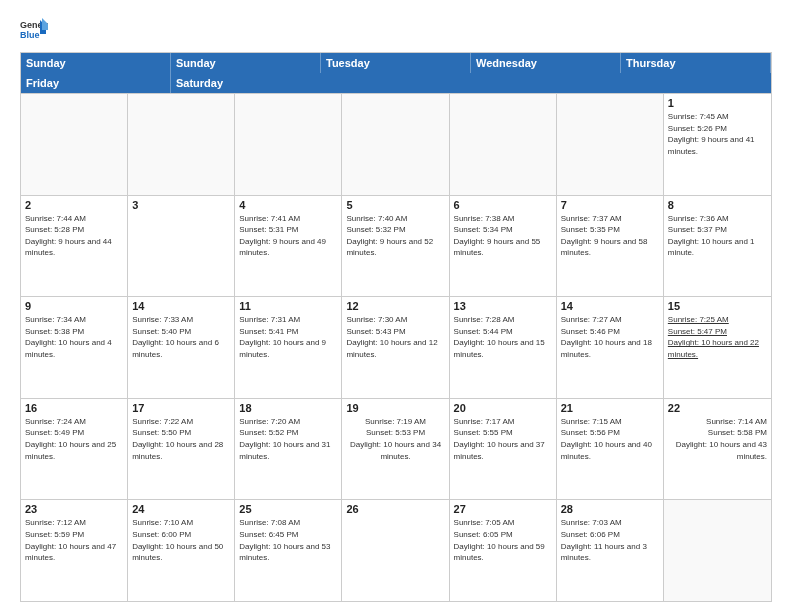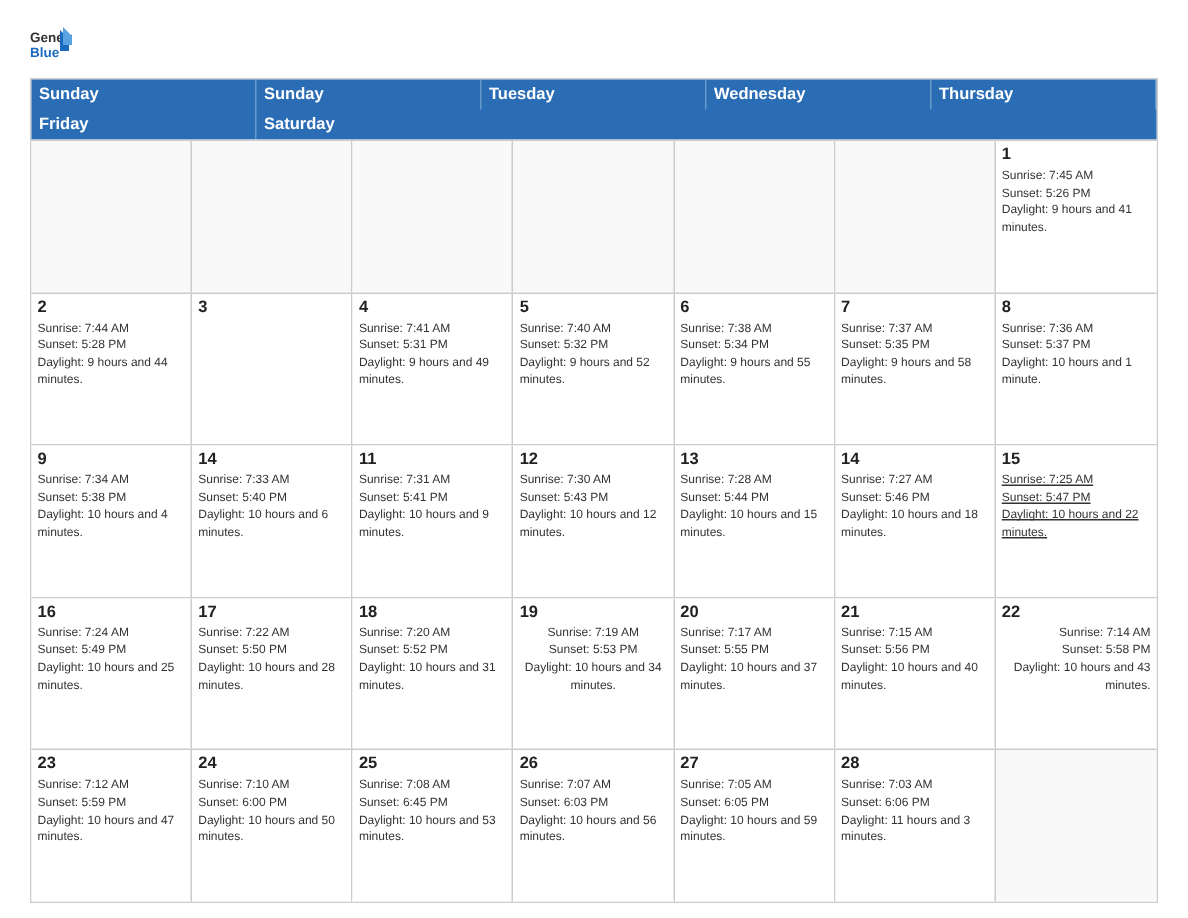--- a/index.html
+++ b/index.html
@@ -288,23 +288,20 @@
 Daylight: 10 hours and 50 minutes.</div>
           </div>
           <div class="cal-cell">
             <div class="cell-day">25</div>
             <div class="cell-info" style="white-space: pre-line;">Sunrise: 7:08 AM
 Sunset: 6:45 PM
 Daylight: 10 hours and 53 minutes.</div>
           </div>
           <div class="cal-cell">
             <div class="cell-day">26</div>
-            <div class="cell-info" style="white-space: pre-line;">Sunrise: 7:07 AM
-Sunset: 6:03 PM
-Daylight: 10 hours and 56 minutes.</div>
           </div>
           <div class="cal-cell">
             <div class="cell-day">27</div>
             <div class="cell-info" style="white-space: pre-line;">Sunrise: 7:05 AM
 Sunset: 6:05 PM
 Daylight: 10 hours and 59 minutes.</div>
           </div>
           <div class="cal-cell">
             <div class="cell-day">28</div>
             <div class="cell-info" style="white-space: pre-line;">Sunrise: 7:03 AM

